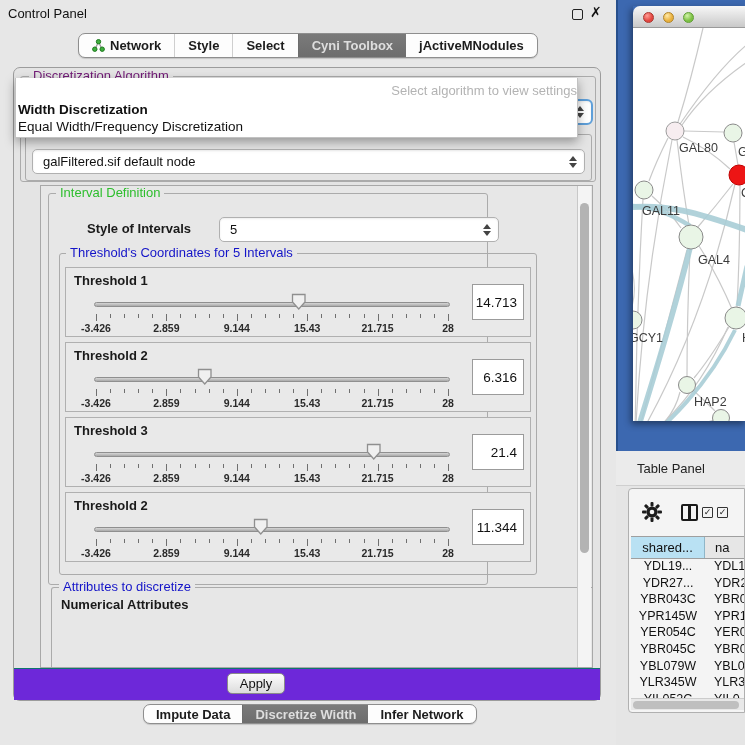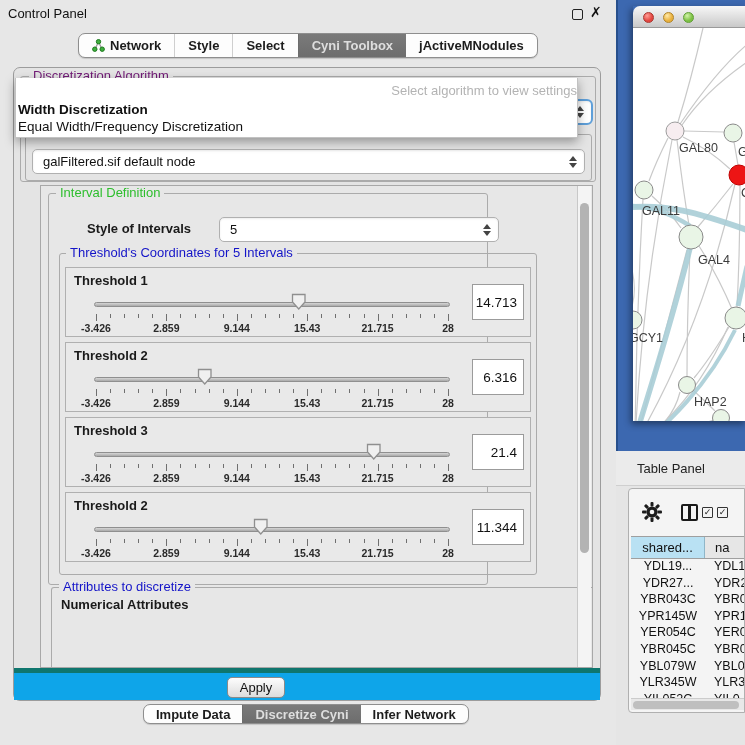--- a/index.html
+++ b/index.html
@@ -48,21 +48,21 @@
 
   .thr-panel { position:absolute; left:63px; width:466px; height:70px; border:1px solid #b0b0b0; background:#e9e9e9; }
   .thr-title { position:absolute; left:8px; top:5px; font-weight:bold; font-size:13px; }
   .thr-track { position:absolute; left:28px; top:34px; width:356px; height:5px; border:1px solid #8f8f8f; border-radius:3px; background:linear-gradient(#d6d6d6,#a9a9a9); }
   .tick { position:absolute; width:1px; background:#6f6f6f; top:46px; }
   .tick.minor { height:4px; } .tick.major { height:7px; }
   .tick-label { position:absolute; top:54px; transform:translateX(-50%); font-size:10.5px; font-weight:600; color:#2a2a2a; }
   .thr-thumb { position:absolute; top:25px; }
   .thr-value { position:absolute; left:406px; top:16px; width:52px; height:36px; background:#fff; border:1px solid #9b9b9b; font-size:13.5px; text-align:right; line-height:36px; padding-right:6px; color:#111; }
 
-  #apply-row { left:14px; top:668px; width:586px; height:32px; border-top:5px solid #0f766e; background:#0ea5e9; }
+  #apply-row { left:14px; top:668px; width:586px; height:32px; border-top:1px solid #0f766e; background:#6d28d9; }
   #apply-btn { position:absolute; left:213px; top:4px; width:58px; height:21px; background:linear-gradient(#fdfdfd,#dcdcdc); border:1px solid #8a8a8a; border-radius:5px; font-size:13px; color:#111; font-family:inherit; }
 
   
   #algo-popup { left:15px; top:78px; width:563px; background:#fff; border:1px solid #c2c2c2; border-top:none; box-shadow:0 4px 10px rgba(0,0,0,.35); z-index:40; padding-bottom:2px; }
   #algo-popup .prompt { text-align:right; color:#b3b3b3; font-size:13px; padding:5px 0 3px;margin-left:40px; }
   #algo-popup .opt { font-size:13.5px; color:#111; padding:1px 2px; }
   #algo-popup .opt.bold { font-weight:bold; }
 
   
   #net-panel { left:616px; top:0; width:129px; height:451px; background:#3c68b0; border-left:2px solid #274f8c; }
@@ -346,21 +346,21 @@
 
   <div id="apply-row" class="abs">
     <button id="apply-btn">Apply</button>
   </div>
 
   <div id="bottom-tabs" class="abs segbar">
       <div class="seg">
         <span>Impute Data</span>
       </div>
       <div class="seg sel">
-        <span>Discretize Cyni</span>
+        <span>Discretize Width</span>
       </div>
       <div class="seg">
         <span>Infer Network</span>
       </div>
     </div>
 
   <div id="algo-popup" class="abs">
     <div class="prompt">Select algorithm to view settings</div>
     <div class="opt bold">Width Discretization</div>
     <div class="opt">Equal Width/Frequency Discretization</div>

